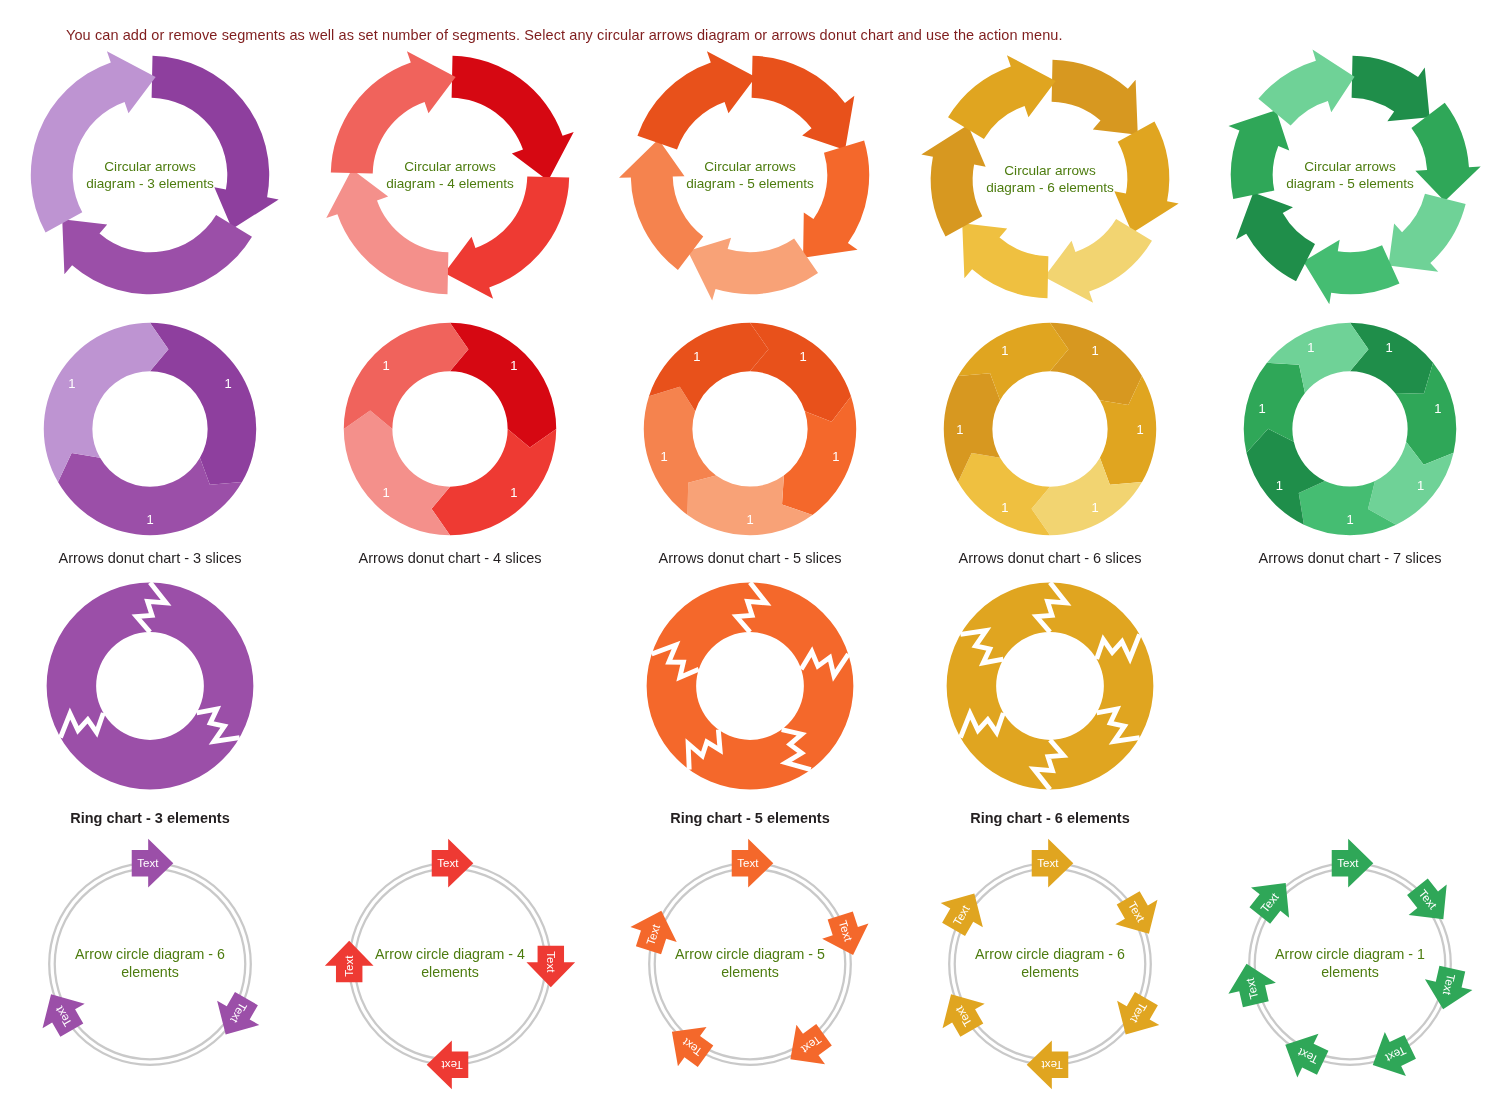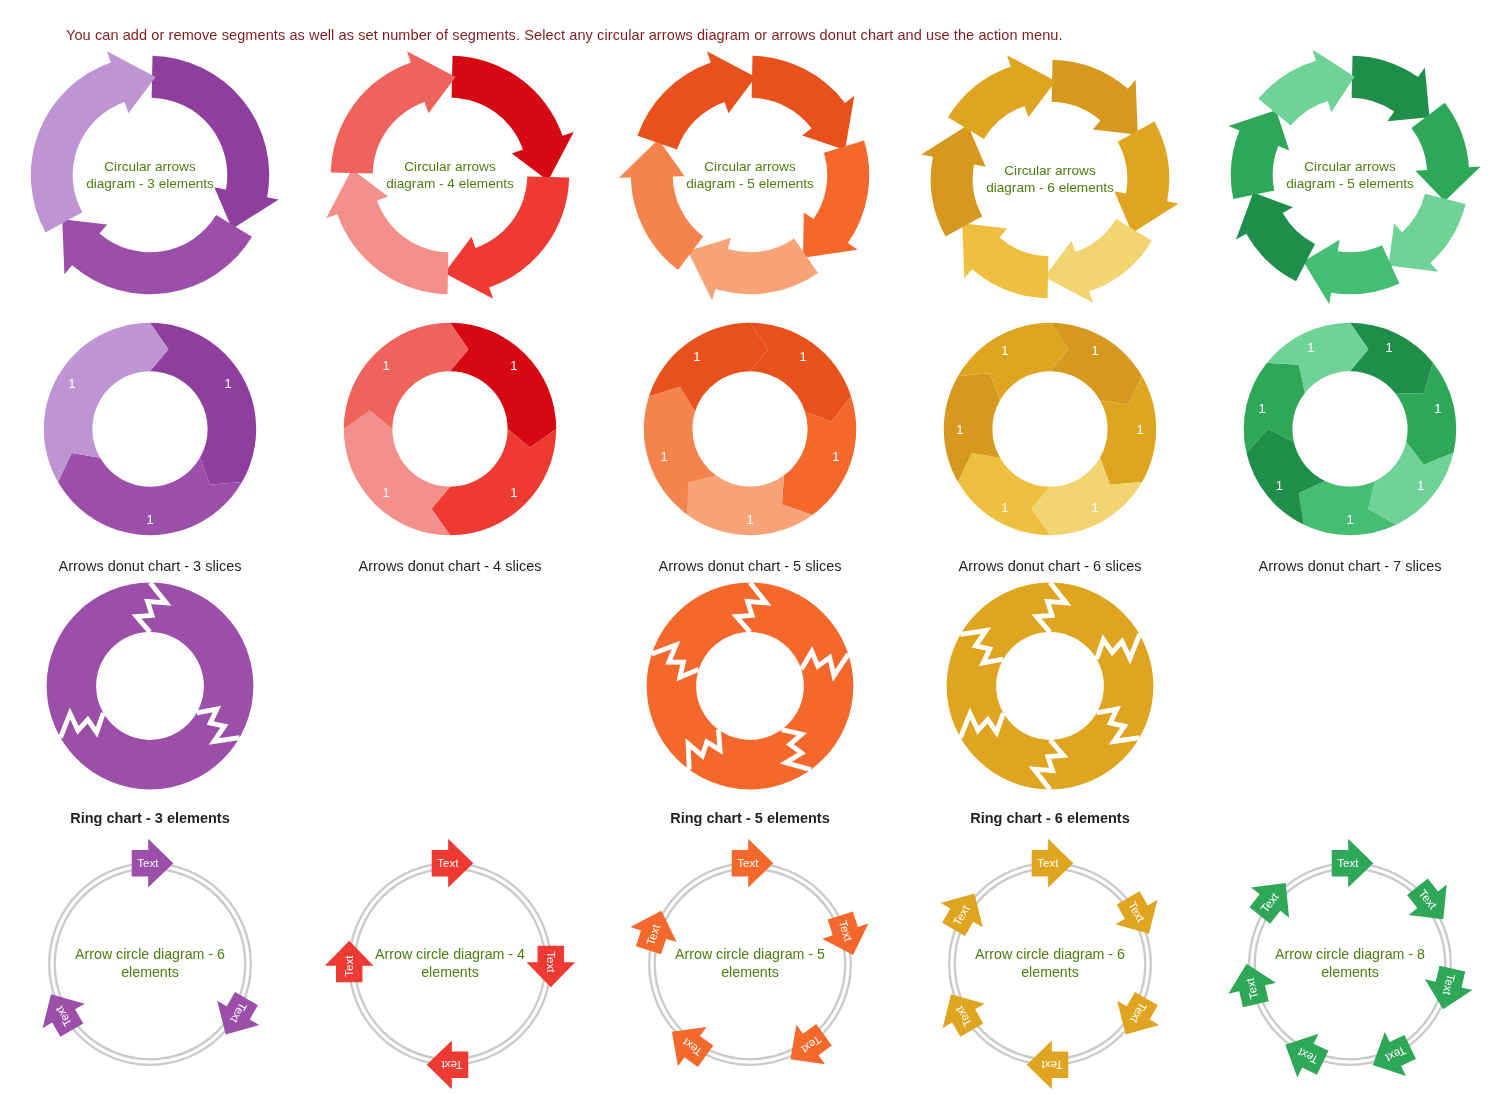--- a/index.html
+++ b/index.html
@@ -41,21 +41,21 @@
   .cell-3 { left: 900px; }
   .cell-4 { left: 1200px; }
   .figure { position: absolute; left: 50%; transform: translateX(-50%); top: 0; }
   .caption {
     position: absolute;
     left: 0; right: 0;
     text-align: center;
     font-size: 14.5px;
     color: #231f20;
   }
-  .row-r2 .caption { bottom: 0; }
+  .row-r2 .caption { bottom: 8px; }
   .row-r3 .caption { bottom: 8px; }
   .center-label {
     position: absolute;
     left: 50%; top: 50%;
     transform: translate(-50%, -50%);
     width: 132px;
     text-align: center;
     font-size: 13.6px;
     line-height: 1.26;
     color: #4d7c0f;
@@ -409,17 +409,17 @@
             </g>
             <g transform="translate(27.73 148.43) rotate(257.14)">
               <path d="M -18.27 -13.23 L -1.83 -13.23 L -1.83 -24.34 L 23.29 0 L -1.83 24.34 L -1.83 13.23 L -18.27 13.23 Z" fill="#2FA758"></path>
               <text class="arrow-text" x="-2.19" y="3.7" text-anchor="middle">Text</text>
             </g>
             <g transform="translate(47.19 63.15) rotate(308.57)">
               <path d="M -18.27 -13.23 L -1.83 -13.23 L -1.83 -24.34 L 23.29 0 L -1.83 24.34 L -1.83 13.23 L -18.27 13.23 Z" fill="#2FA758"></path>
               <text class="arrow-text" x="-2.19" y="3.7" text-anchor="middle">Text</text>
             </g>
           </svg>
-          <div class="center-label wide">Arrow circle diagram - 8 elements</div>
+          <div class="center-label wide">Arrow circle diagram - 1 elements</div>
         </div>
       </div>
     </div>
   </div>
 
 </body></html>

